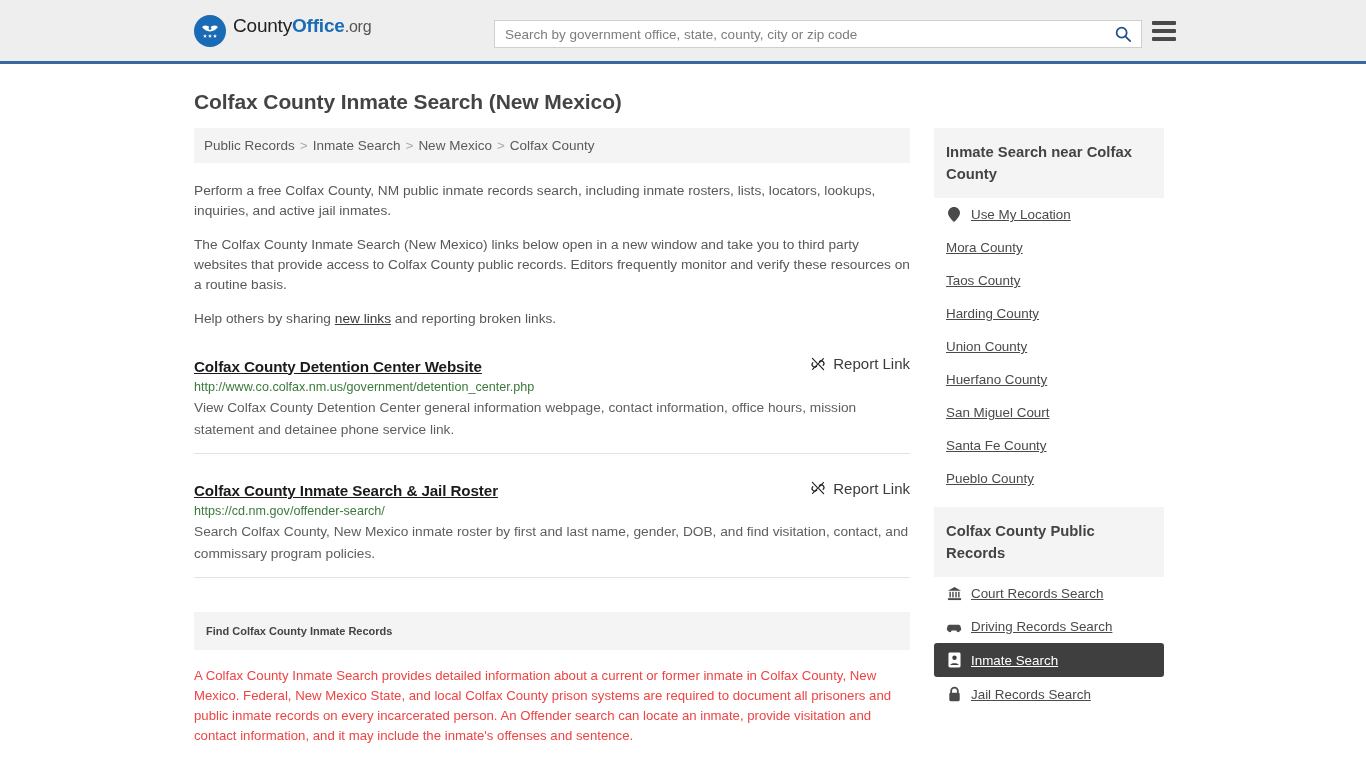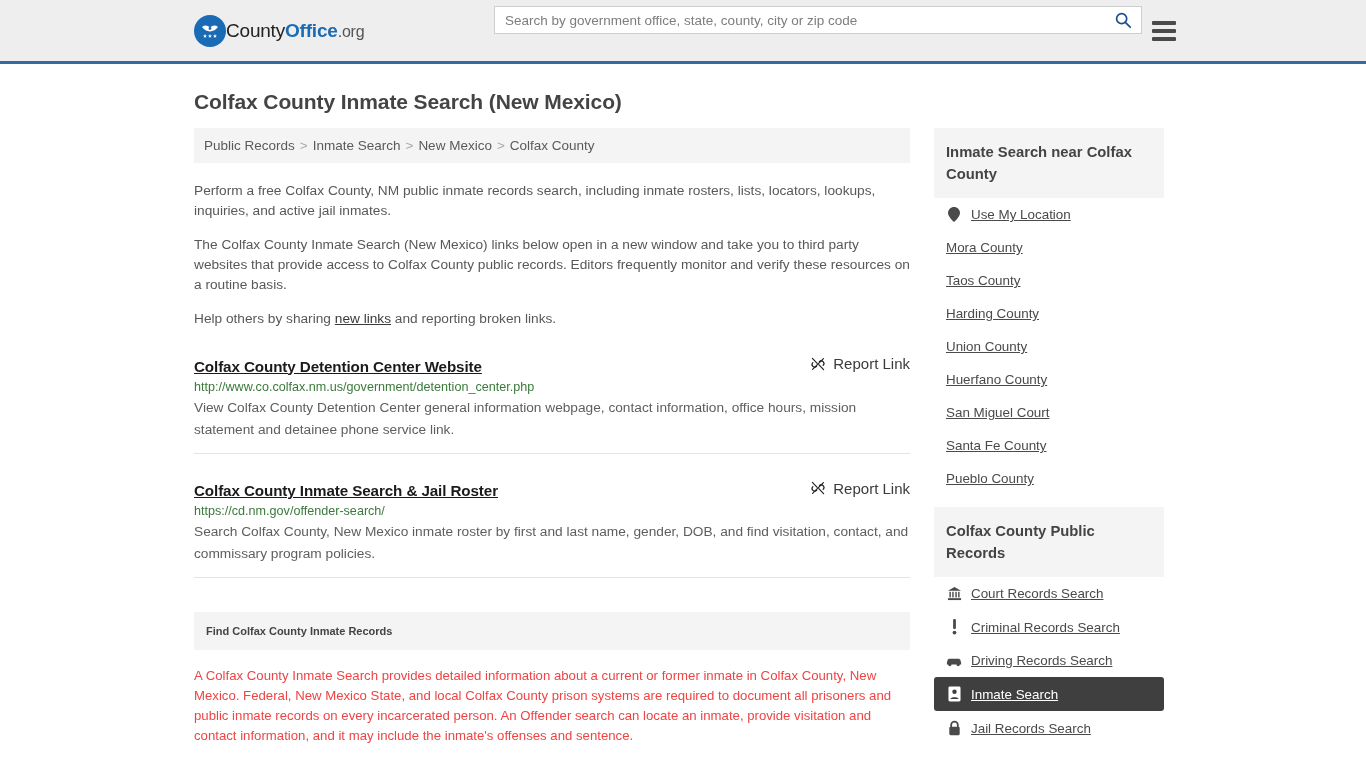--- a/index.html
+++ b/index.html
@@ -16,22 +16,22 @@
   .site-header {
     height: 64px;
     background: #eeeeee;
     border-bottom: 3px solid #36699e;
     display: flex;
     align-items: center;
     position: relative;
   }
   .logo-wrap {
     display: flex;
-    align-items: center;
     margin-left: 194px;
+    gap: 7px;
     text-decoration: none;
   }
   .logo-mark {
     width: 32px; height: 32px;
     border-radius: 50%;
     background: #1a6bb5;
     display: flex; flex-direction: column;
     align-items: center; justify-content: center;
     line-height: 1;
   }
@@ -41,21 +41,21 @@
     letter-spacing: -0.2px;
     white-space: nowrap;
   }
   .logo-text .c1 { color: #222222; font-weight: 400; }
   .logo-text .c2 { color: #1a6bb5; font-weight: 700; }
   .logo-text .c3 { color: #555555; font-weight: 400; font-size: 16px; }
 
   .search-wrap {
     position: absolute;
     left: 494px;
-    top: 6px;
+    top: 20px;
     width: 648px;
     height: 28px;
     background: #ffffff;
     border: 1px solid #cfcfcf;
     display: flex;
     align-items: center;
   }
   .search-input {
     flex: 1;
     border: none;
@@ -404,29 +404,20 @@
                 <rect x="2.6" y="6.2" width="1.5" height="6"></rect>
                 <rect x="5.6" y="6.2" width="1.5" height="6"></rect>
                 <rect x="8.9" y="6.2" width="1.5" height="6"></rect>
                 <rect x="11.9" y="6.2" width="1.5" height="6"></rect>
                 <rect x="1" y="13" width="14" height="2"></rect>
               </svg>
             </span>
             <a href="#">Court Records Search</a>
           </li>
 
-          <li class="side-item">
-            <span class="side-icon">
-              <svg width="7" height="16" viewBox="0 0 6 16" fill="currentColor">
-                <rect x="1.6" y="0" width="2.8" height="10" rx="1"></rect>
-                <circle cx="3" cy="13.6" r="1.9"></circle>
-              </svg>
-            </span>
-            <a href="#">Criminal Records Search</a>
-          </li>
 
           <li class="side-item">
             <span class="side-icon">
               <svg width="17" height="12" viewBox="0 0 18 12" fill="currentColor">
                 <path d="M1 8 L1.8 5 C2.1 4 3 3.4 4 3.4 L14 3.4 C15 3.4 15.9 4 16.2 5 L17 8 L17 10 L1 10 Z"></path>
                 <circle cx="4.3" cy="10" r="1.9"></circle>
                 <circle cx="13.7" cy="10" r="1.9"></circle>
               </svg>
             </span>
             <a href="#">Driving Records Search</a>

